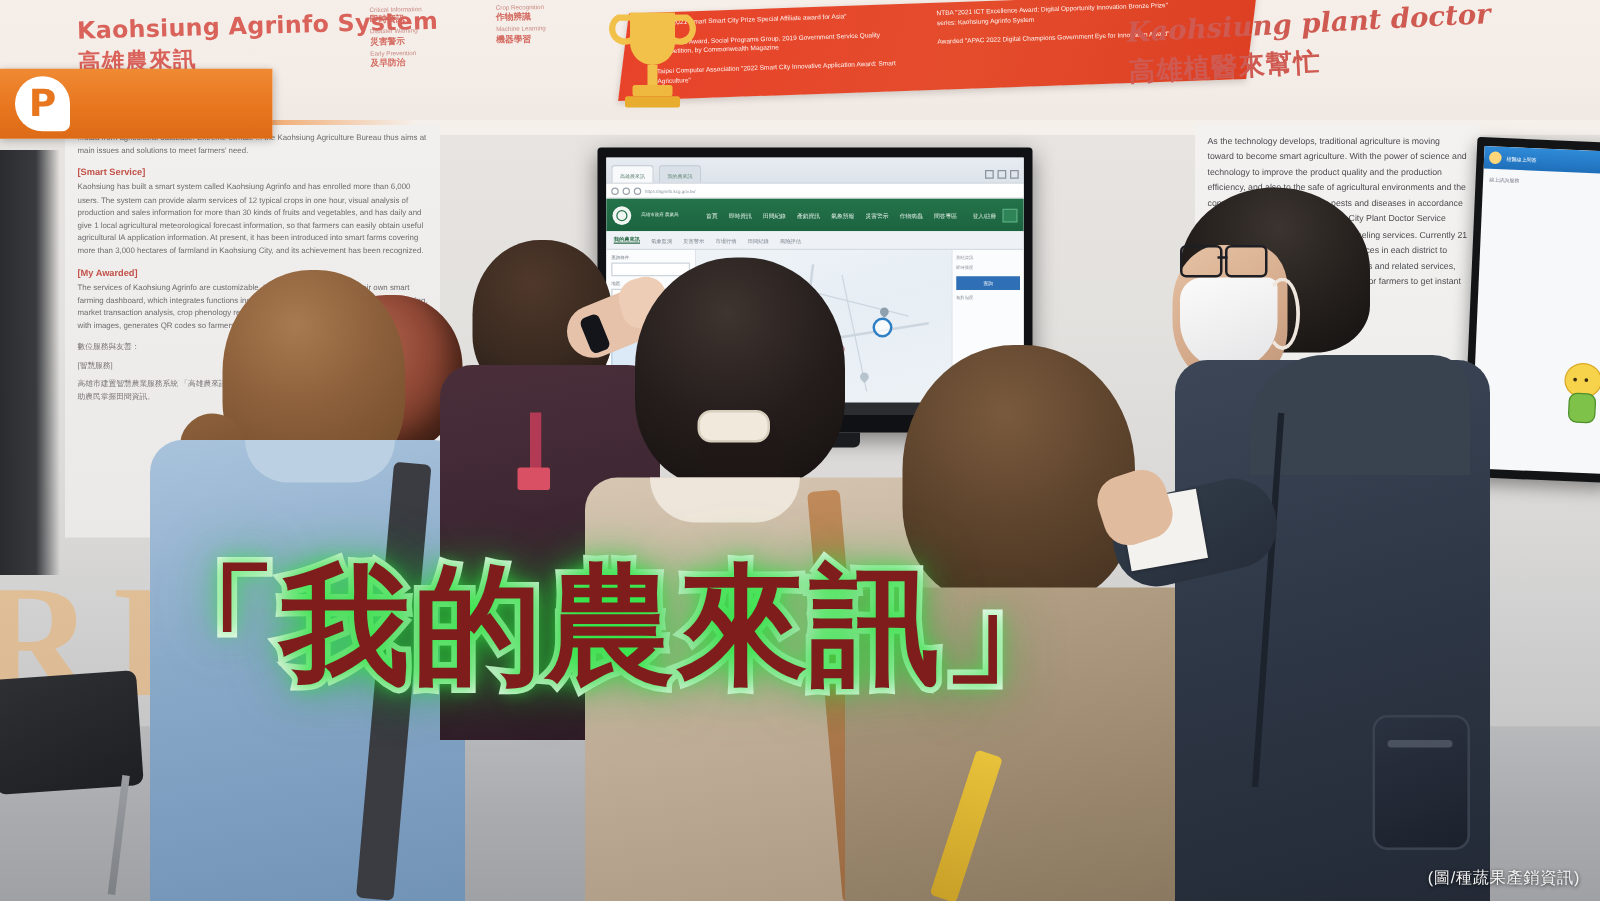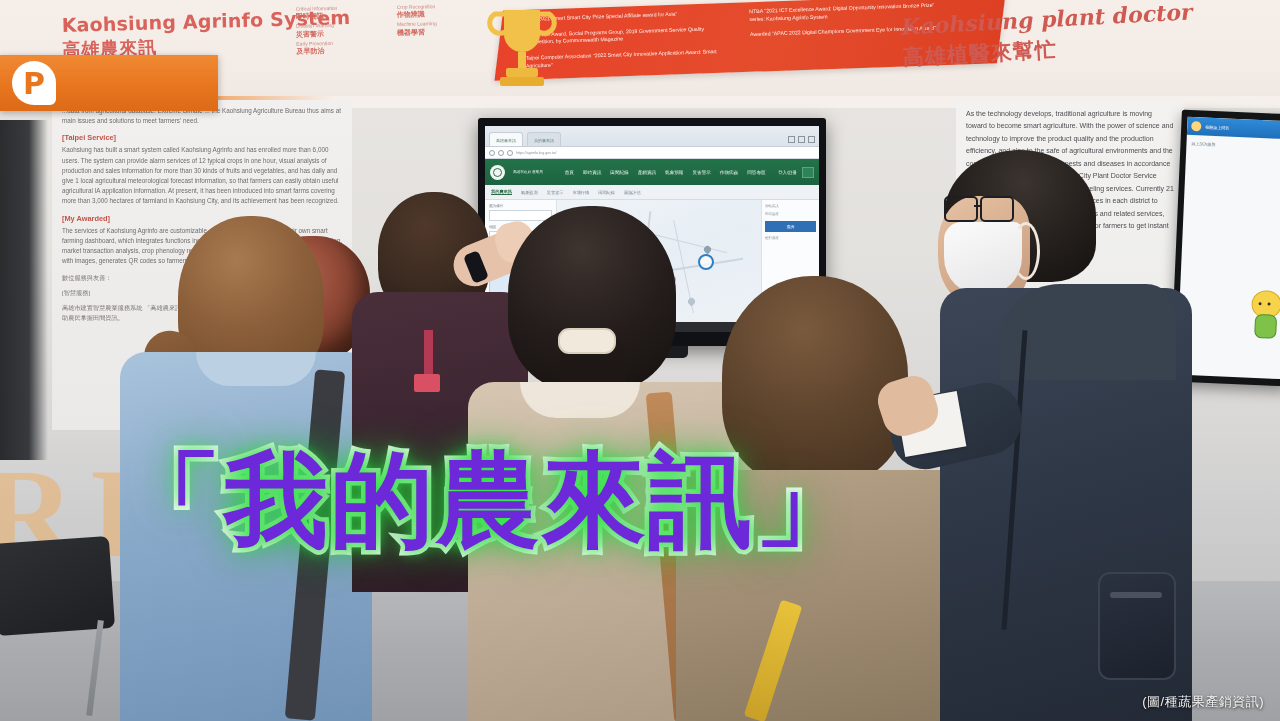--- a/index.html
+++ b/index.html
@@ -384,21 +384,21 @@
   }
   .hl1{
     font-size:86px;letter-spacing:3px;color:#ffffff;
     -webkit-text-stroke:8px #16a11c;paint-order:stroke fill;
     text-shadow:
       0 0 16px rgba(40,220,60,.95),
       0 0 26px rgba(30,190,50,.7),
       6px 7px 0 rgba(0,0,0,.72);
   }
   .hl2{
-    font-size:104px;letter-spacing:2px;margin-top:2px;margin-left:62px;color:#6d28d9;
+    font-size:104px;letter-spacing:2px;margin-top:2px;margin-left:62px;color:#7f1d1d;
     -webkit-text-stroke:9px #ffffff;paint-order:stroke fill;
     text-shadow:
       0 0 14px rgba(50,235,70,1),
       0 0 30px rgba(30,200,50,.85),
       0 0 46px rgba(20,170,40,.6);
   }
 
   
   .credit{
     position:absolute;right:16px;bottom:10px;
@@ -468,21 +468,21 @@
     </svg>
 
     <div class="title-right">
       <div class="en">Kaohsiung plant doctor</div>
       <div class="zh">高雄植醫來幫忙</div>
     </div>
   </div>
 
   <div class="poster-left">
     <p class="pl-para">...data from agricultural database. Extreme climate ... the Kaohsiung Agriculture Bureau thus aims at main issues and solutions to meet farmers' need.</p>
-    <p class="pl-h">[Taipei Service]</p>
+    <p class="pl-h">[Smart Service]</p>
     <p class="pl-para">Kaohsiung has built a smart system called Kaohsiung Agrinfo and has enrolled more than 6,000 users. The system can provide alarm services of 12 typical crops in one hour, visual analysis of production and sales information for more than 30 kinds of fruits and vegetables, and has daily and give 1 local agricultural meteorological forecast information, so that farmers can easily obtain useful agricultural IA application information. At present, it has been introduced into smart farms covering more than 3,000 hectares of farmland in Kaohsiung City, and its achievement has been recognized.</p>
     <p class="pl-h">[My Awarded]</p>
     <p class="pl-para">The services of Kaohsiung Agrinfo are customizable. It enables farmers to build their own smart farming dashboard, which integrates functions including meteorological monitoring, disaster warning, market transaction analysis, crop phenology records, field reminders, risk assessment and history with images, generates QR codes so farmers can share farming records with their consumers.</p>
     <p class="pl-zh">數位服務與友善：</p>
     <p class="pl-zh">[智慧服務]</p>
     <p class="pl-zh">高雄市建置智慧農業服務系統
 「高雄農來訊」，提供12項作物
 即時警示、逾30種蔬果產銷資訊
 等，協助農民掌握田間資訊。</p>
   </div>

